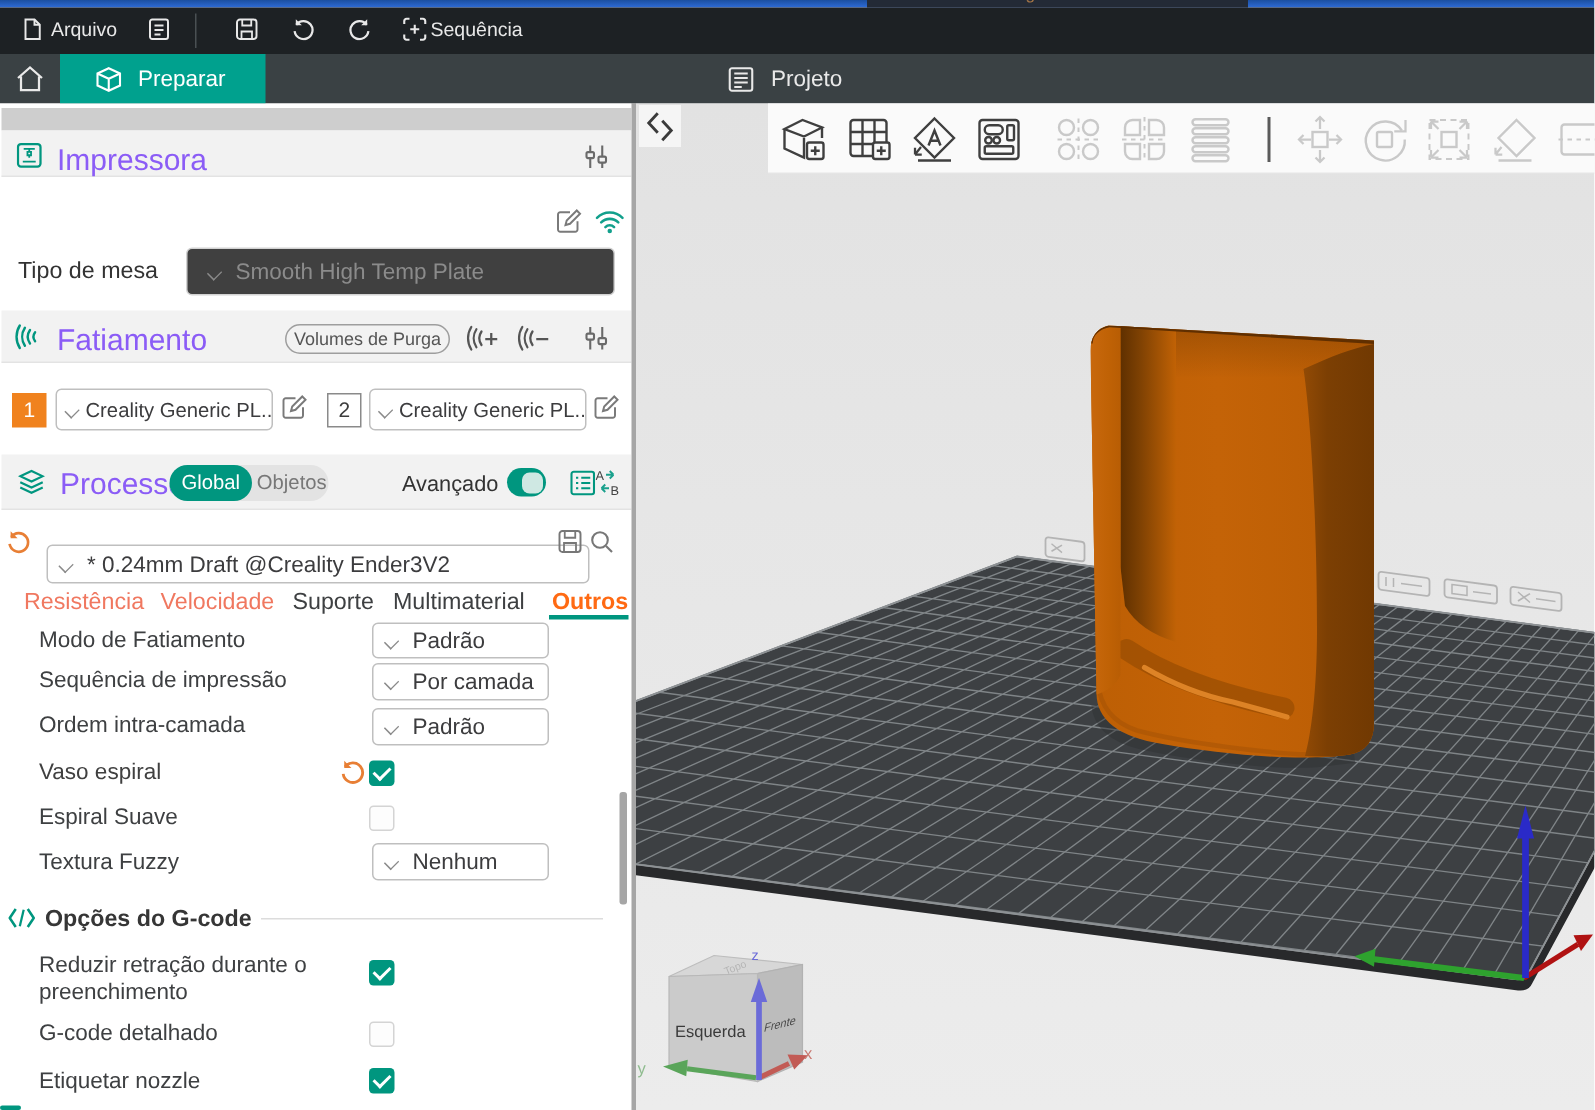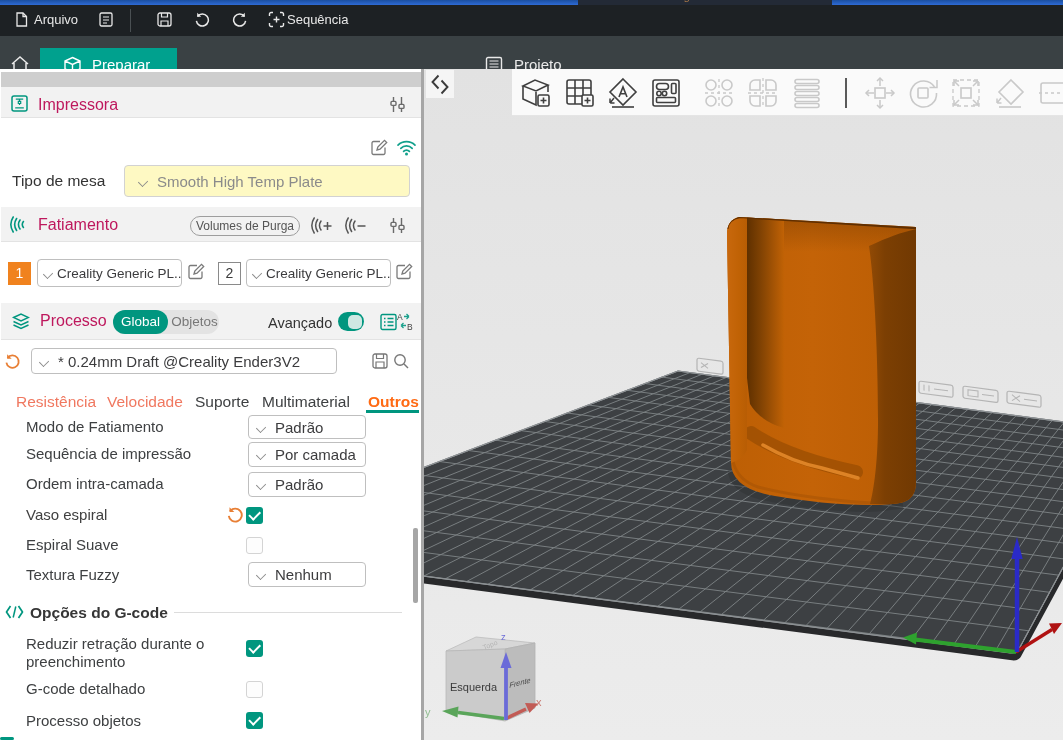--- a/index.html
+++ b/index.html
@@ -9,27 +9,27 @@
 #sliver{left:0;top:0;width:1063px;height:5px;background:linear-gradient(#1b4fa0,#2e6bd6)}
 #sliverdark{left:578px;top:0;width:254px;height:5px;background:#232a36;overflow:hidden}
 #sliverdark span{position:absolute;left:24px;top:-10px;font-size:11.5px;color:#b07c48;white-space:nowrap;opacity:.9}
 
 #menubar{left:0;top:5px;width:1063px;height:31px;background:#1d2124;color:#eee;font-size:13px}
 #menubar .it{position:absolute;top:0;height:28px;display:flex;align-items:center;color:#e8e8e8}
 #mb-sep{left:130px;top:4px;width:1px;height:23px;background:#4a5053}
 #title{left:540px;top:0;width:130px;height:28px;text-align:center;line-height:28px;color:#e8e8e8;font-size:13px}
 
 #tabbar{left:0;top:36px;width:1063px;height:33px;background:#3a4144}
-.tab{position:absolute;top:12px;height:33px;display:flex;align-items:center;color:#e9e9e9;font-size:15px}
+.tab{position:absolute;top:0;height:33px;display:flex;align-items:center;color:#e9e9e9;font-size:15px}
 #tab-active{left:40px;width:137px;background:#00a18e;color:#fff}
 
 #panel{left:0;top:69px;width:421px;height:671px;background:#fff;overflow:hidden}
 #graystrip{left:1px;top:3px;width:420px;height:15px;background:#cecece}
 .band{position:absolute;left:1px;width:420px;height:31px;background:#f2f2f2;border-bottom:1px solid #e3e3e3}
-.hdr{position:absolute;font-size:16px;color:#be185d}
+.hdr{position:absolute;font-size:20px;color:#8b5cf6}
 .combo{position:absolute;background:#fff;border:1px solid #bfbfbf;border-radius:4px;font-size:15px;color:#3c3c3e;display:flex;align-items:center;white-space:nowrap;overflow:hidden}
 .combo .chev{margin:0 9px 0 8px;color:#8a8a8a;flex:0 0 auto}
 .chev{display:inline-block;width:9px;height:9px;position:relative}
 .chev:before{content:"";position:absolute;left:0;top:1px;width:7px;height:7px;border-left:1.5px solid #8a8a8a;border-bottom:1.5px solid #8a8a8a;transform:rotate(-45deg) scale(1,.8)}
 .lbl{position:absolute;font-size:15px;color:#3e4042}
 .cb{position:absolute;width:17px;height:17px;border-radius:3px}
 .cb.on{background:#00967f}
 .cb.on:before{content:"";position:absolute;left:3.2px;top:4px;width:9px;height:4.5px;border-left:2px solid #fff;border-bottom:2px solid #fff;transform:rotate(-45deg)}
 .cb.off{background:#fdfdfd;border:1px solid #d4d4d4}
 #divider{left:421px;top:69px;width:3px;height:671px;background:#a6a6a6}
@@ -122,21 +122,21 @@
         <path d="M6 11l.8-3L13.5 1.3l2.2 2.2L9 10.2z" fill="none" stroke="#7a7a7a" stroke-width="1.3"></path>
       </svg>
     </div>
 <div class="abs" style="left:396px;top:70px">
       <svg width="21" height="17" viewBox="0 0 21 17">
         <path d="M2 6.2a12 12 0 0 1 17 0M4.8 9.3a8 8 0 0 1 11.4 0M7.6 12.4a4 4 0 0 1 5.8 0" fill="none" stroke="#12a08c" stroke-width="1.7" stroke-linecap="round"></path>
         <circle cx="10.5" cy="15" r="1.5" fill="#12a08c"></circle>
       </svg>
     </div>
 <div class="lbl" style="left:12px;top:103px;font-size:15.5px;color:#333">Tipo de mesa</div>
-<div class="combo" style="left:124px;top:96px;width:286px;height:32px;background:#fef9c3;border-color:#d2d2d2;color:#8b8b8b"><span class="chev" style="margin-left:14px"></span>Smooth High Temp Plate</div>
+<div class="combo" style="left:124px;top:96px;width:286px;height:32px;background:#404040;border-color:#d2d2d2;color:#8b8b8b"><span class="chev" style="margin-left:14px"></span>Smooth High Temp Plate</div>
 
 <div class="band" style="top:138px;height:35px"></div>
 <div class="abs" style="left:10px;top:146px">
       <svg width="19" height="19" viewBox="0 0 19 19">
         <path d="M3.2 2a14 14 0 0 0 0 15M6.6 3.5a11 11 0 0 0 0 12M10 5a8 8 0 0 0 0 9M13.4 6.5a5 5 0 0 0 0 6" fill="none" stroke="#00967f" stroke-width="1.6" stroke-linecap="round"></path>
       </svg>
     </div>
 <div class="hdr" style="left:38px;top:147px">Fatiamento</div>
 <div class="abs" style="left:190px;top:147px;width:110px;height:20px;border:1px solid #9e9e9e;border-radius:11px;font-size:12px;color:#555;text-align:center;line-height:19px">Volumes de Purga</div>
 <div class="abs" style="left:311px;top:147px">
@@ -204,21 +204,21 @@
       </svg>
     </div>
 <div class="abs" style="left:5px;top:284px">
       <svg width="16" height="17" viewBox="0 0 16 17">
         <g transform="scale(-1,1) translate(-16,0)">
           <path d="M13.5 5A6.2 6.2 0 1 0 14.6 9.6" fill="none" stroke="#e87f35" stroke-width="1.8"></path>
           <path d="M13.9 1.2v4.6h-4.6z" fill="#e87f35"></path>
         </g>
       </svg>
     </div>
-<div class="combo" style="left:31px;top:279px;width:306px;height:26px"><span class="chev"></span>* 0.24mm Draft @Creality Ender3V2</div>
+<div class="combo" style="left:31px;top:294px;width:362px;height:26px"><span class="chev"></span>* 0.24mm Draft @Creality Ender3V2</div>
 <div class="abs" style="left:372px;top:284px">
       <svg width="16" height="16" viewBox="0 0 16 16">
         <rect x="1" y="1" width="14" height="14" rx="2" fill="none" stroke="#777" stroke-width="1.3"></rect>
         <path d="M4.5 1v4.5h7V1M4 15v-6h8v6" fill="none" stroke="#777" stroke-width="1.2"></path>
       </svg>
     </div>
 <div class="abs" style="left:393px;top:284px">
       <svg width="16" height="16" viewBox="0 0 16 16">
         <circle cx="7" cy="7" r="5.2" fill="none" stroke="#777" stroke-width="1.4"></circle>
         <path d="M11 11l4 4" stroke="#777" stroke-width="1.4"></path>
@@ -260,21 +260,21 @@
         <path d="M5.5 3L1.5 9l4 6M13.5 3l4 6-4 6" fill="none" stroke="#00967f" stroke-width="1.7" stroke-linejoin="round"></path>
         <path d="M10.8 3.5L8.2 14.5" stroke="#00967f" stroke-width="1.5"></path>
       </svg>
     </div>
 <div class="abs" style="left:30px;top:535px;font-size:15.5px;color:#363636;font-weight:bold">Opções do G-code</div>
 <div class="abs" style="left:174px;top:543px;width:228px;height:1px;background:#dcdcdc"></div>
 <div class="lbl" style="left:26px;top:566px;width:200px;line-height:18px">Reduzir retração durante o preenchimento</div>
 <div class="cb on" style="left:246px;top:571px"></div>
 <div class="lbl" style="left:26px;top:611px">G-code detalhado</div>
 <div class="cb off" style="left:246px;top:612px"></div>
-<div class="lbl" style="left:26px;top:643px">Processo objetos</div>
+<div class="lbl" style="left:26px;top:643px">Etiquetar nozzle</div>
 <div class="cb on" style="left:246px;top:643px"></div>
 <div class="abs" style="left:0px;top:668px;width:14px;height:3px;background:#00967f;border-radius:2px"></div>
 </div>
 <div class="abs" id="divider"></div>
 <div class="abs" id="vp">
 <div class="abs" id="collapse">
       <svg width="28" height="28" viewBox="0 0 28 28">
         <path d="M12.5 5.5L6.5 12l6 6.5" fill="none" stroke="#3a3a3a" stroke-width="1.9"></path>
         <path d="M15.5 10.5l6 6.5-6 6.5" fill="none" stroke="#3a3a3a" stroke-width="1.9"></path>
       </svg>

